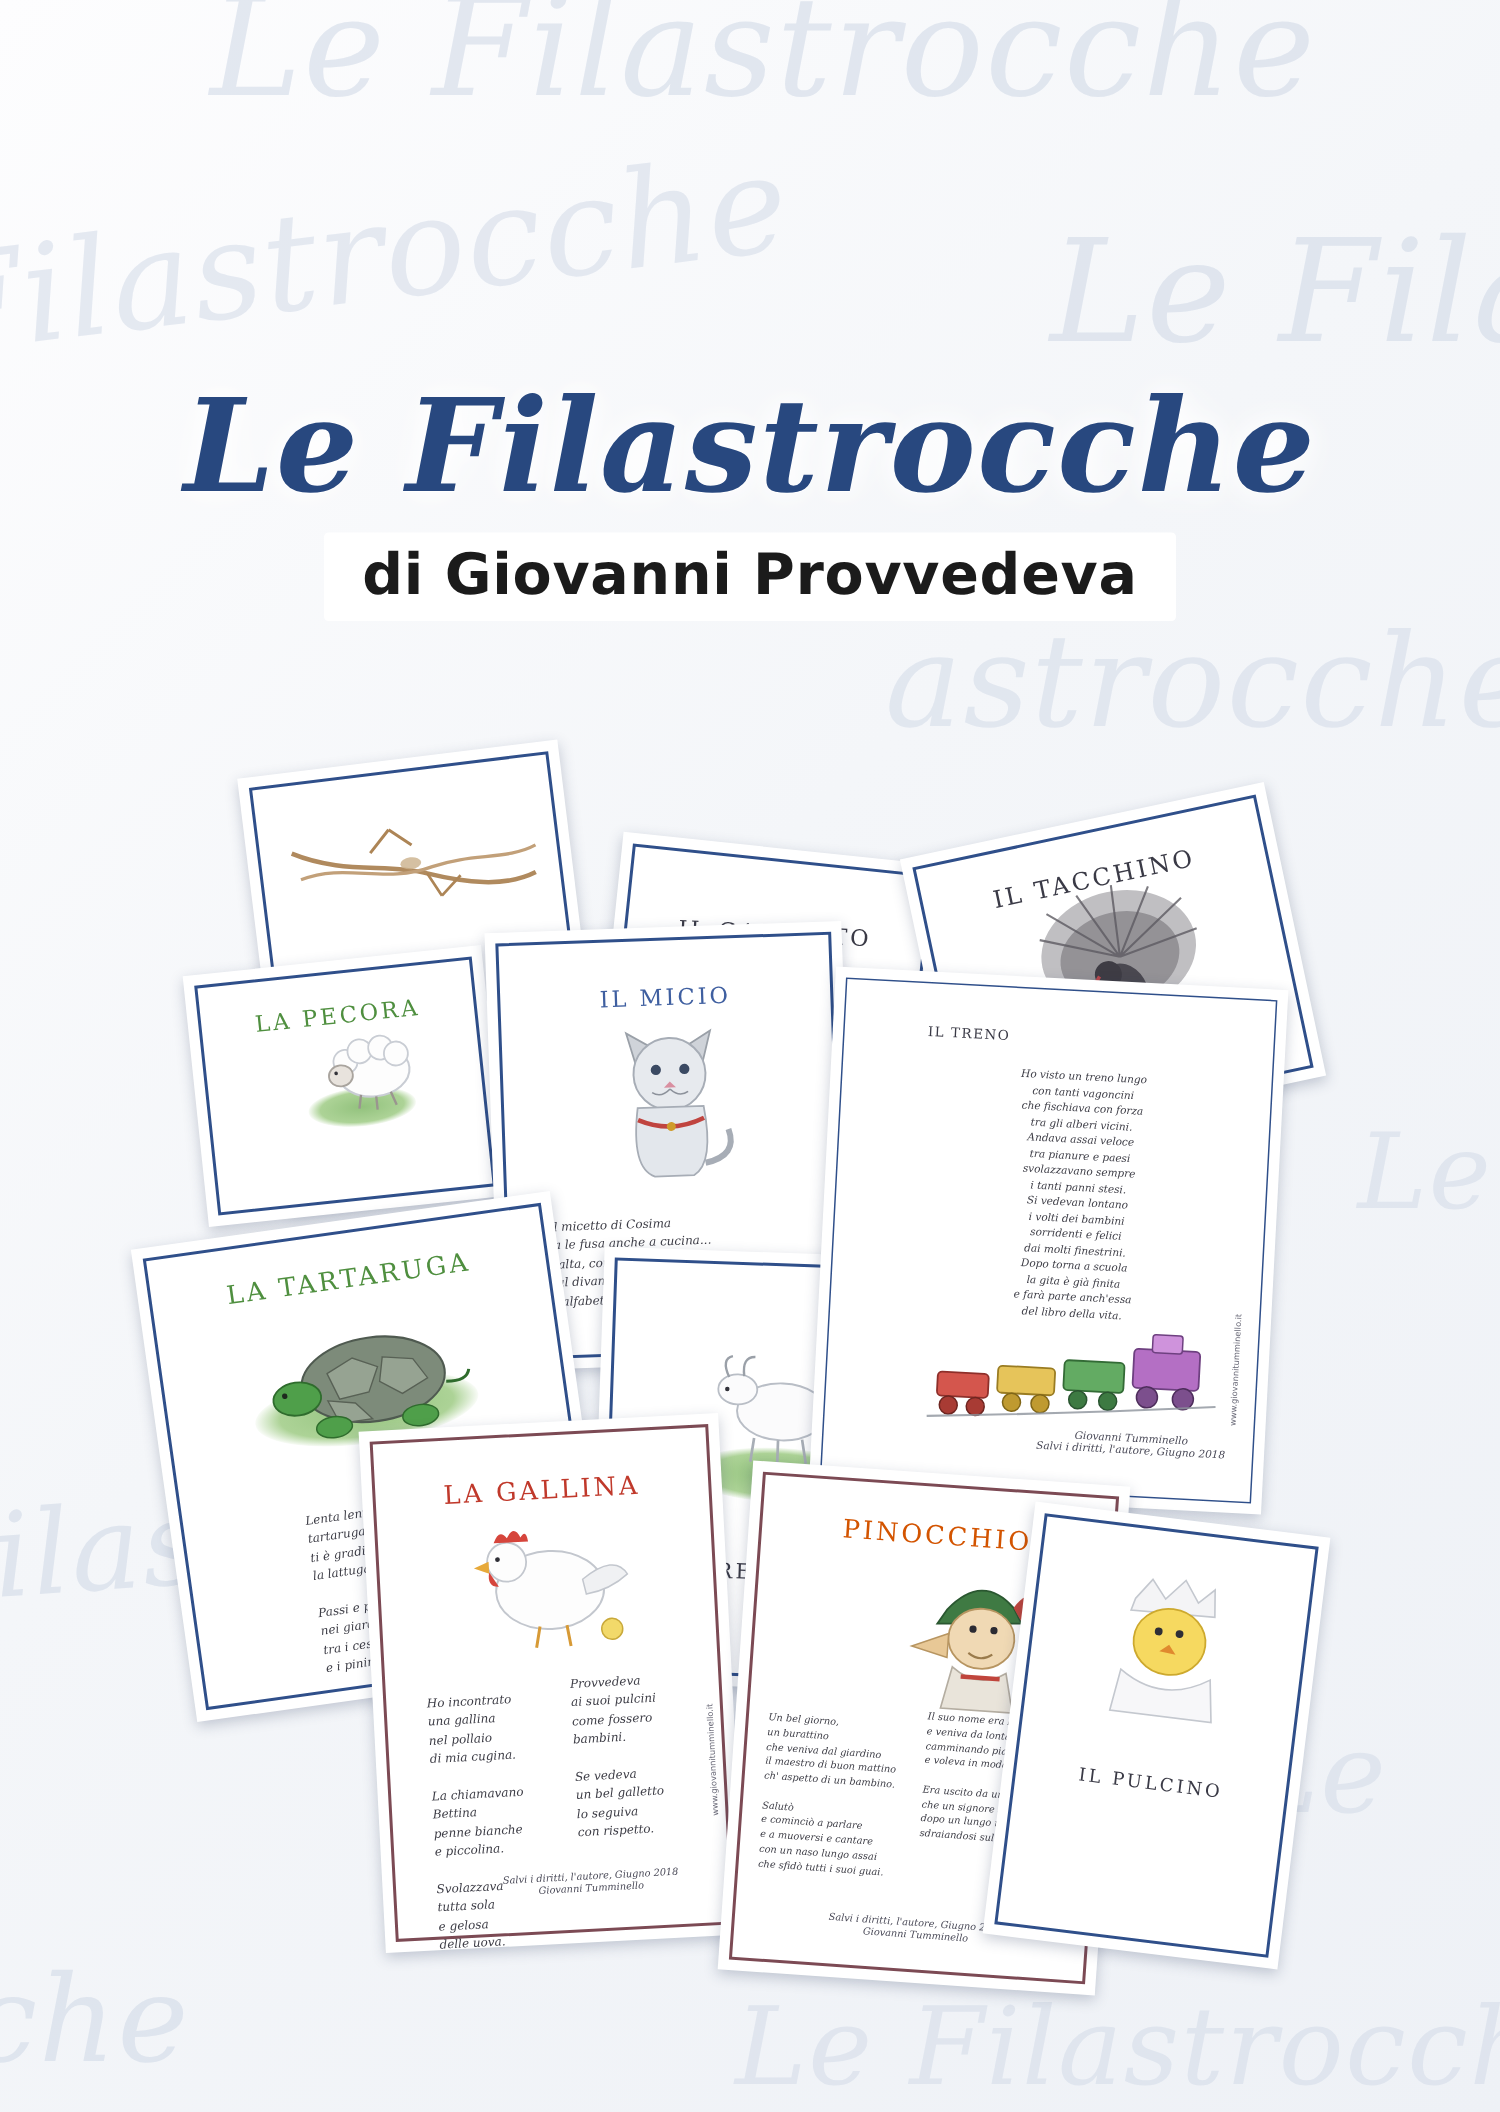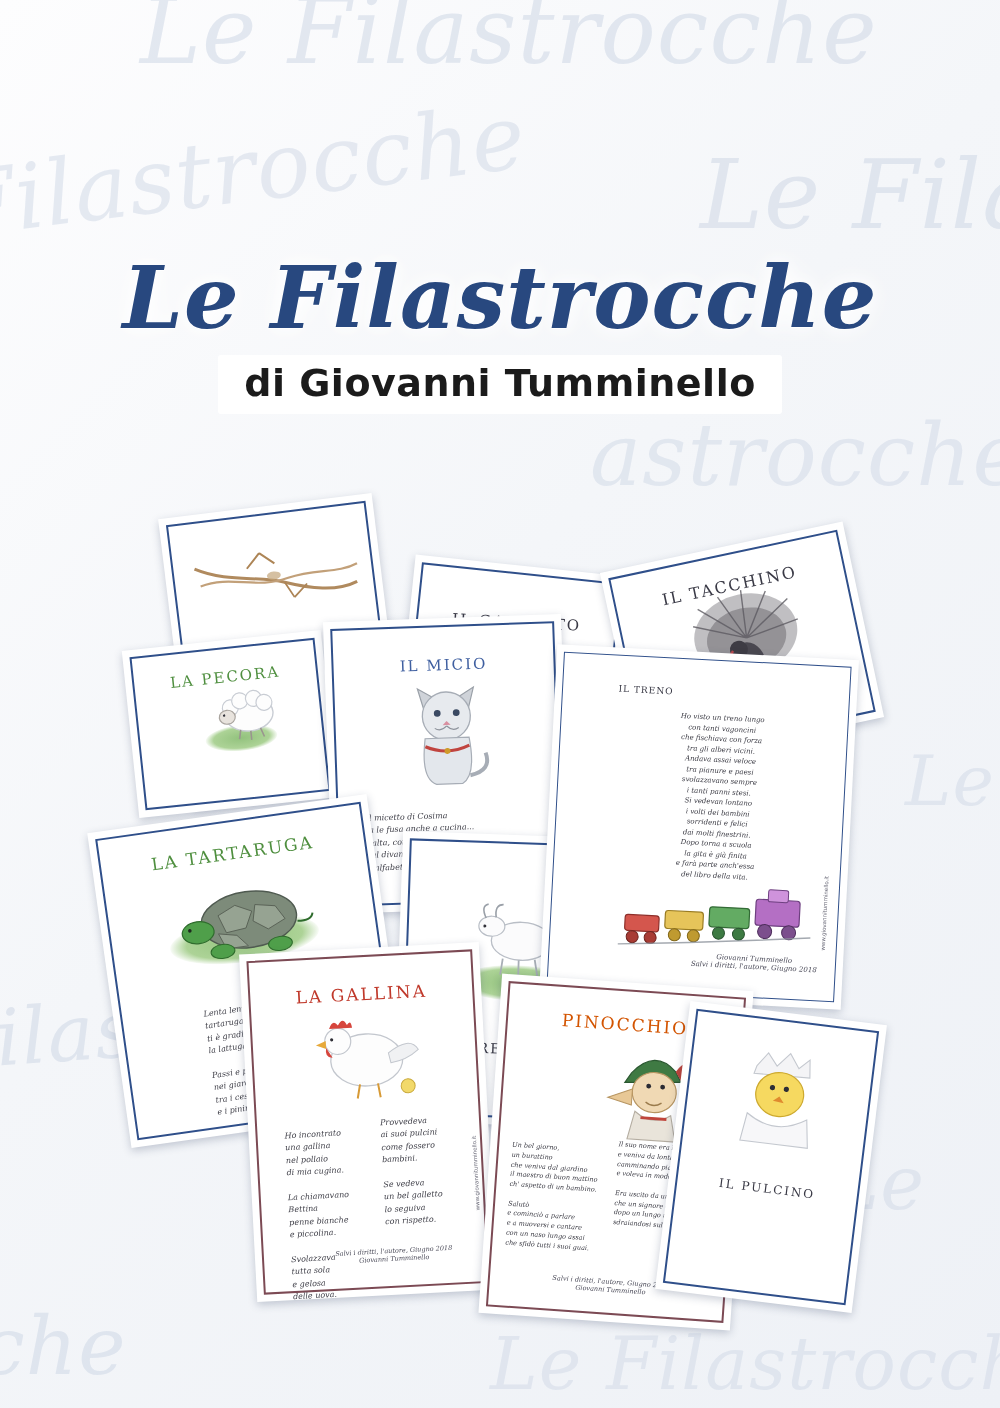--- a/index.html
+++ b/index.html
@@ -156,21 +156,21 @@
   <div class="wm l" style="left:590px; top:405px; font-size:86px;">astrocche</div>
   <div class="wm" style="left:-60px; top:980px; font-size:78px; transform:rotate(-4deg);">Filastrocche</div>
   <div class="wm l" style="left:905px; top:740px; font-size:70px;">Le</div>
   <div class="wm" style="left:-20px; top:1300px; font-size:80px;">che</div>
   <div class="wm l" style="left:490px; top:1322px; font-size:72px;">Le Filastrocche</div>
   <div class="wm l" style="left:830px; top:1140px; font-size:74px;">Le</div>
 
   <div class="title-wrap">
     <div class="main-title">Le Filastrocche</div>
     <div class="subtitle-band">
-      <span class="subtitle">di Giovanni Tumminello</span>
+      <span class="subtitle">di Giovanni Provvedeva</span>
     </div>
   </div>
 
   <div class="cards">
 
     <div class="card" style="left:175px; top:505px; width:215px; height:290px; transform:rotate(-7deg);">
       <div class="inner-border"></div>
       <svg class="art" style="left:22px; top:24px;" width="175" height="100" viewBox="0 0 175 100">
         <path d="M8 30 C40 48 70 44 96 54 C120 63 146 70 168 62" stroke="#b08a5e" stroke-width="3" fill="none"></path>
         <path d="M12 48 C44 40 66 58 100 50 C128 44 150 52 170 44" stroke="#c2a079" stroke-width="2.2" fill="none"></path>

